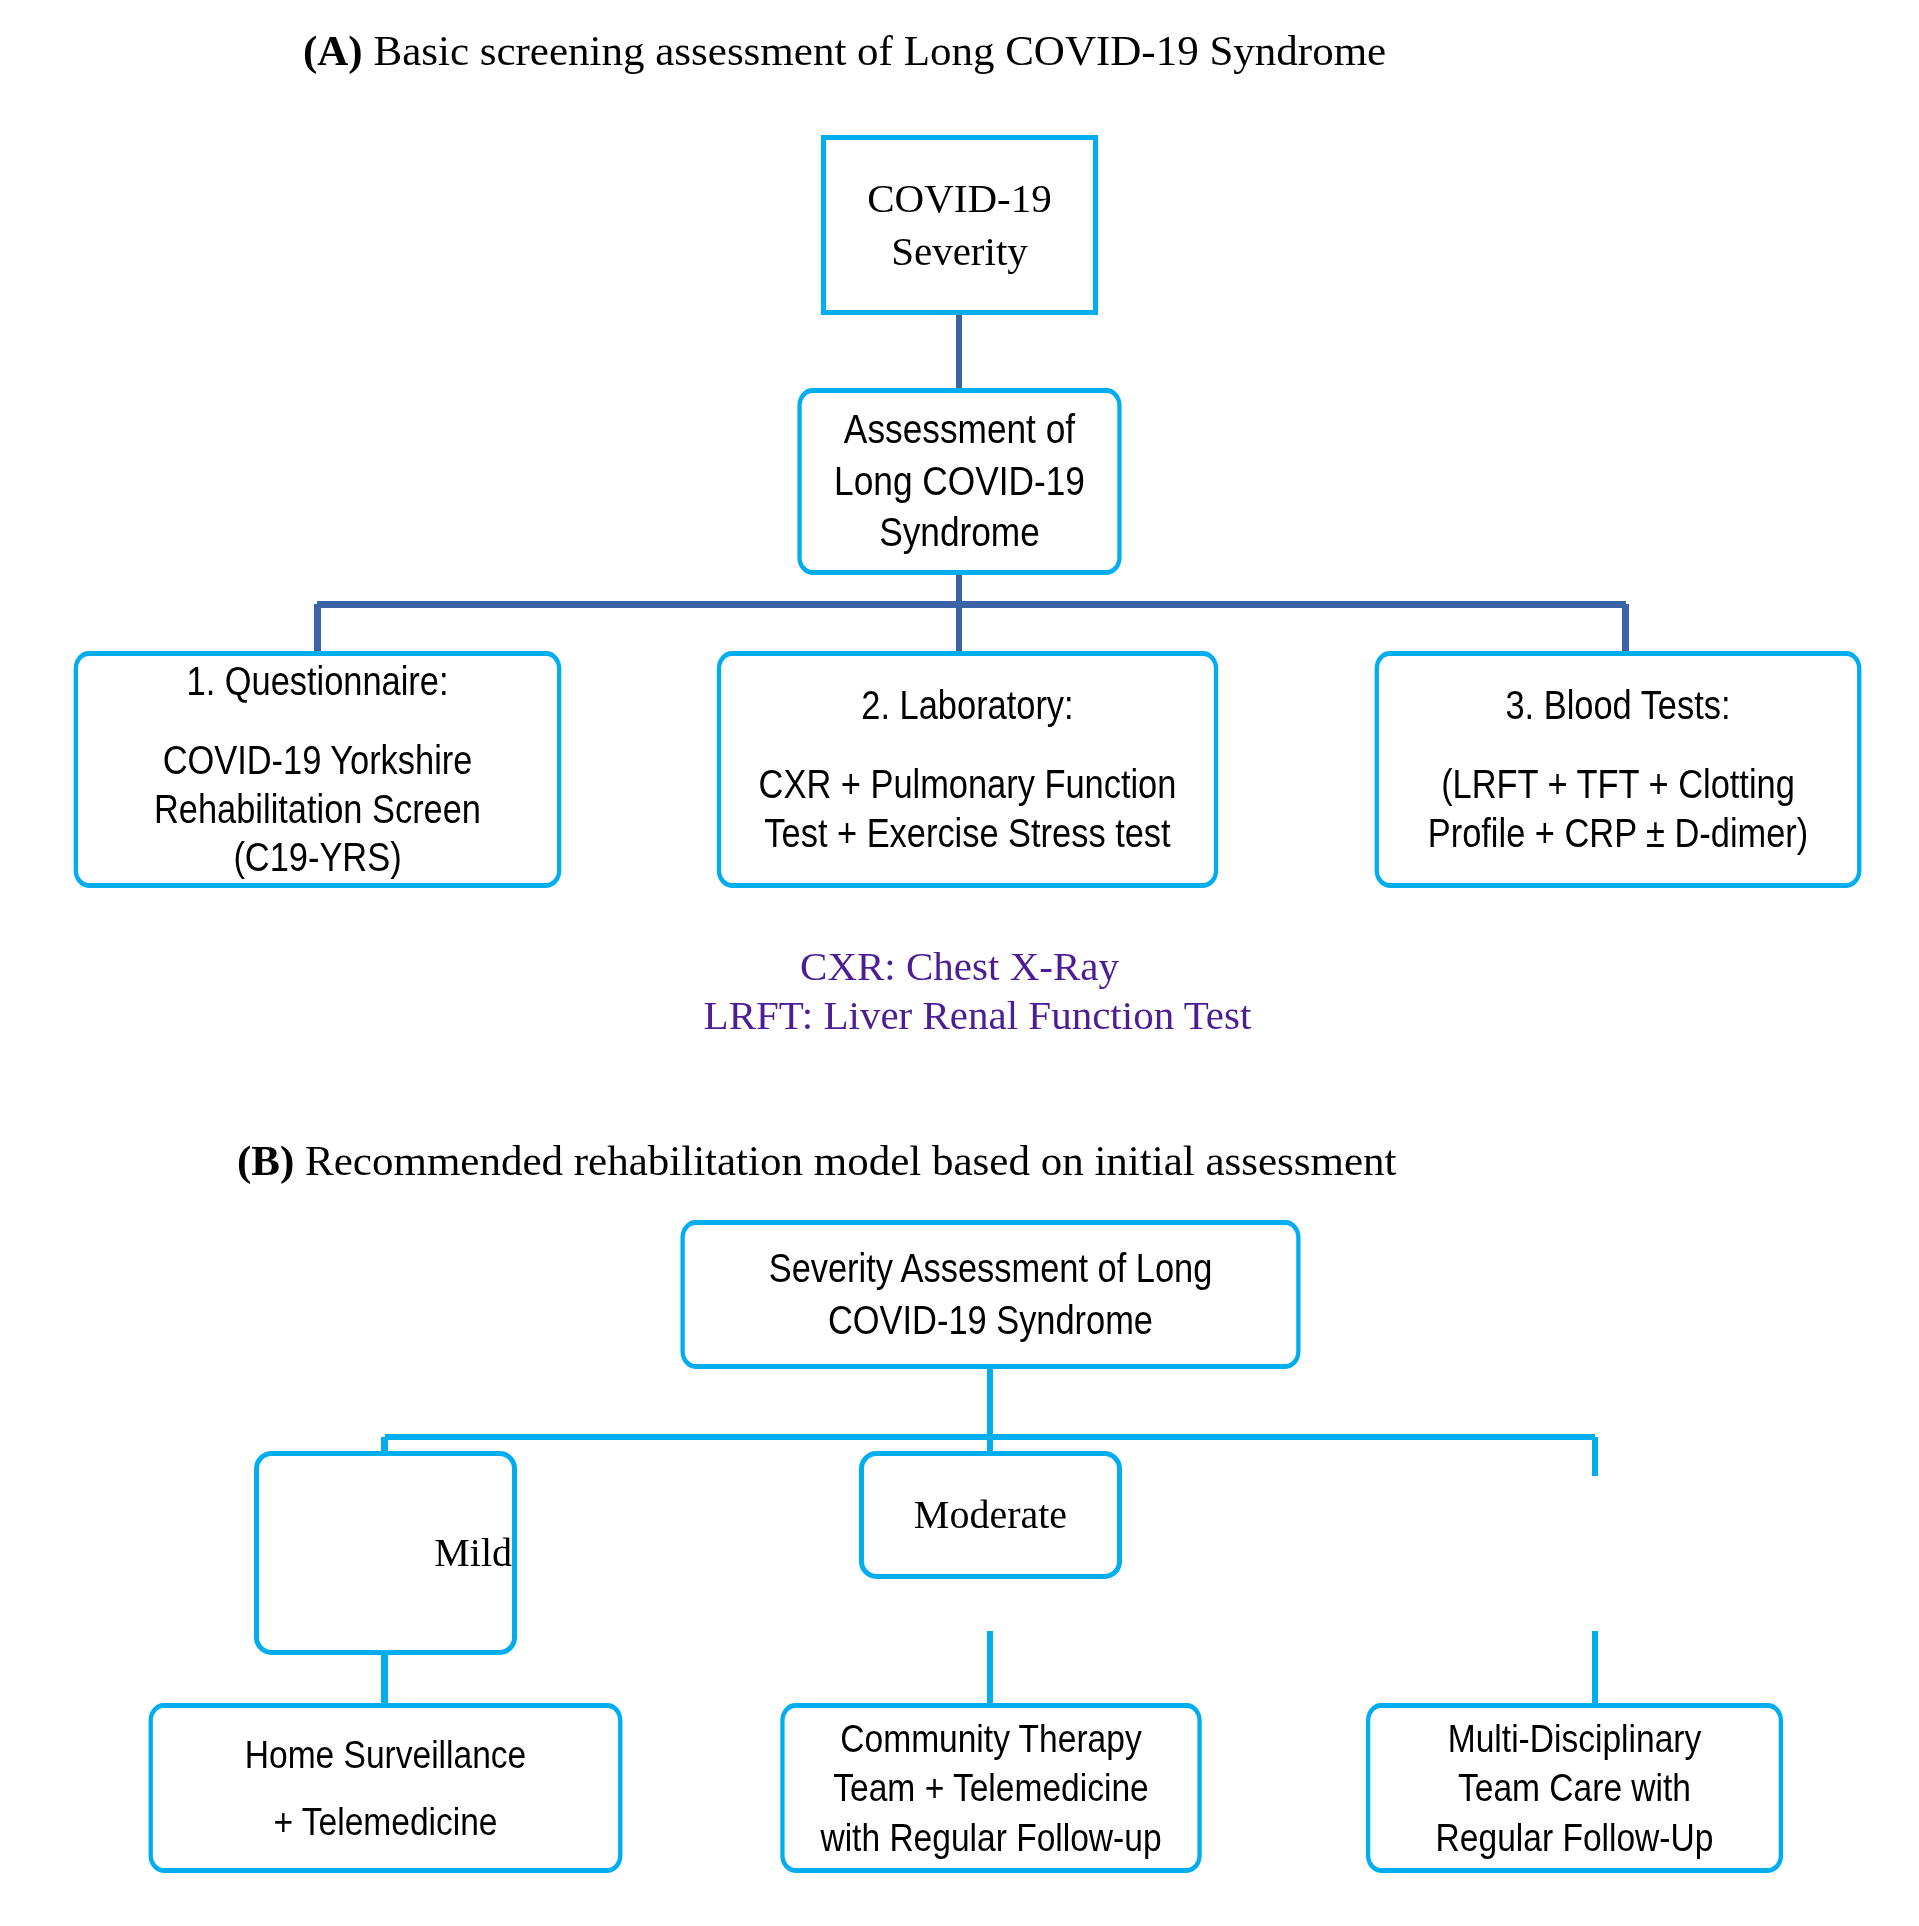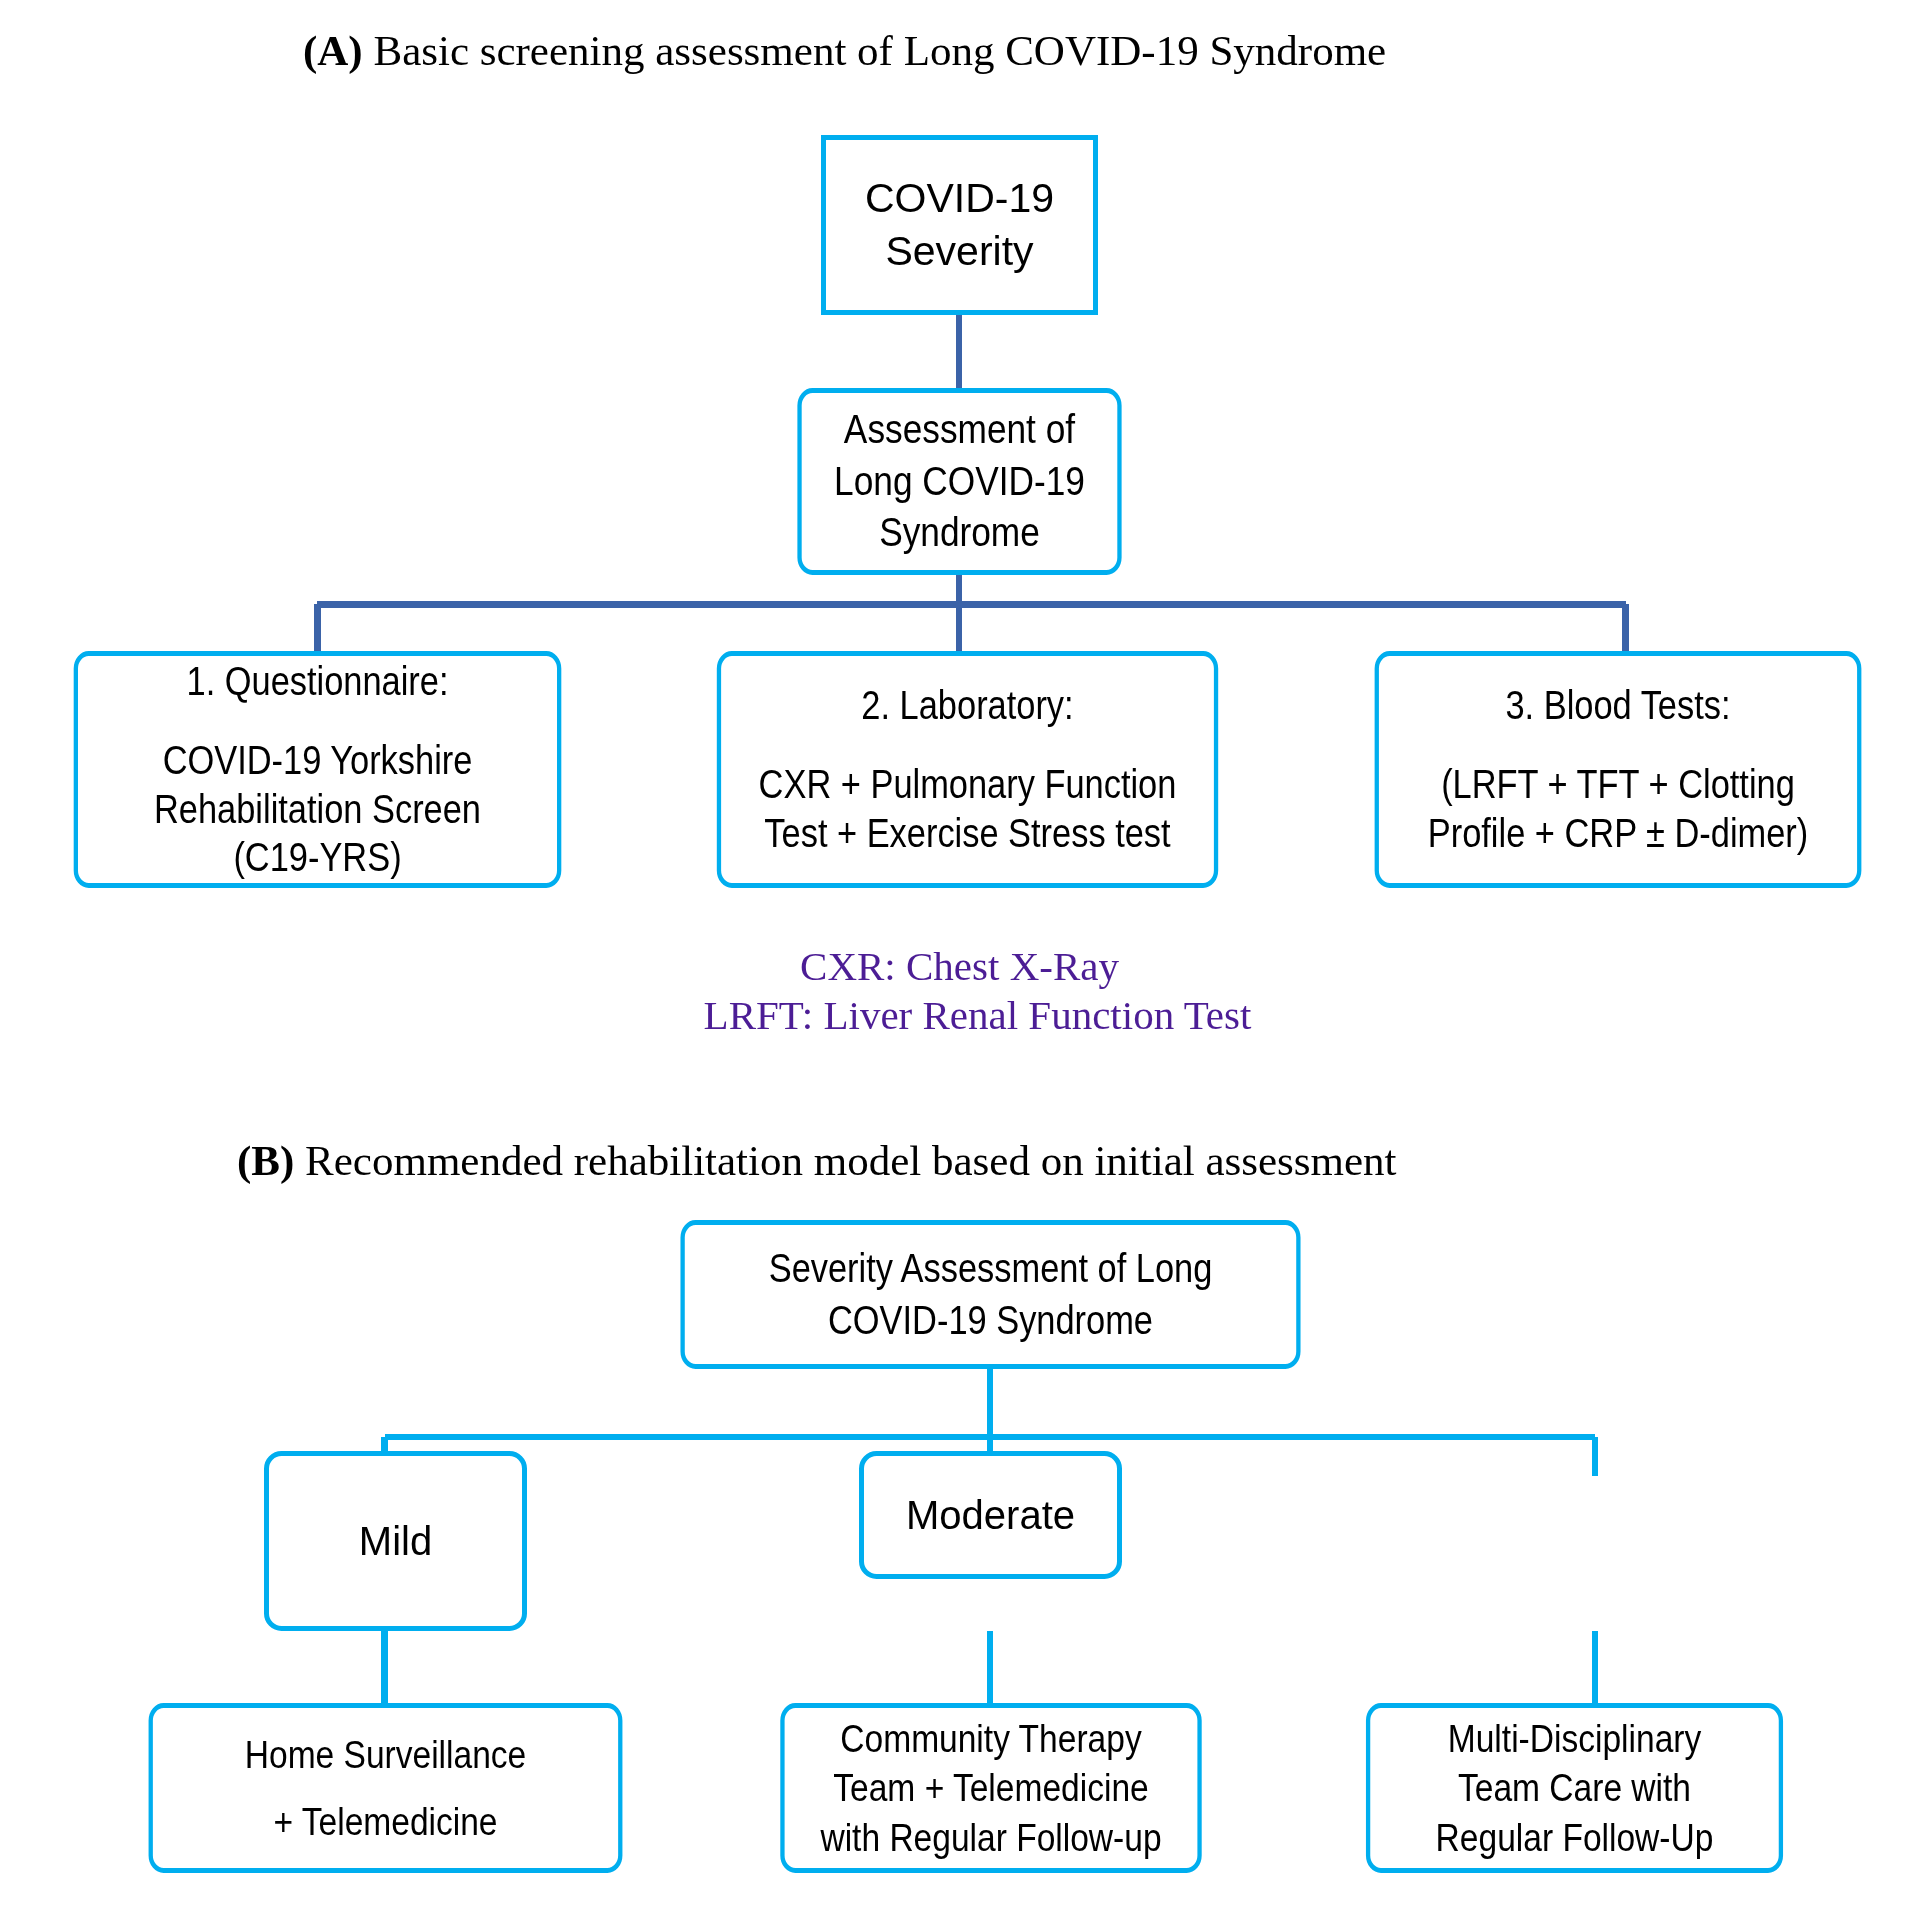--- a/index.html
+++ b/index.html
@@ -65,21 +65,21 @@
     justify-content: center;
     text-align: center;
     color: #000000;
     z-index: 5;
   }
   .node.sharp { border-radius: 0; }
   .node.round { border-radius: 17.5px; }
   .node .line { display: block; white-space: nowrap; }
 
   
-  .fwide   { font-family: Liberation Sans, sans-serif; }
+  .fwide   { font-family: Liberation Serif, serif; }
   .fnarrow { font-family: "Liberation Sans Narrow", "Liberation Sans", sans-serif;
              font-stretch: condensed; transform: scaleX(0.86); transform-origin: center; }
 
   
   .s-root      { font-size: 41px; line-height: 1.30; }
   .s-assess    { font-size: 41px; line-height: 1.26; }
   .s-branch-t  { font-size: 40px; line-height: 1.22; }
   .s-sev-root  { font-size: 40px; line-height: 1.28; }
   .s-sev       { font-size: 40px; line-height: 1.25; }
   .s-outcome   { font-size: 39px; line-height: 1.26; }
@@ -167,21 +167,21 @@
 
   <div class="section-heading" style="left:237px; top:1138px;">
     <span class="letter">(B)</span><span> Recommended rehabilitation model based on initial assessment</span>
   </div>
 
   <div class="node round s-sev-root fnarrow" style="left:630px; top:1220px; width:721px; height:149px;">
     <span class="line">Severity Assessment of Long</span>
     <span class="line">COVID-19 Syndrome</span>
   </div>
 
-  <div class="node round s-sev fwide" style="left:264px; top:1451px; width:263px; height:180px;">
+  <div class="node round s-sev fwide" style="left:254px; top:1451px; width:263px; height:204px;align-items:flex-end;">
     <span class="line">Mild</span>
   </div>
 
   <div class="node round s-sev fwide" style="left:859px; top:1451px; width:263px; height:128px;">
     <span class="line">Moderate</span>
   </div>
 
 
   <div class="node round s-outcome fnarrow" style="left:110px; top:1703px; width:551px; height:170px;">
     <span class="line">Home Surveillance</span>

